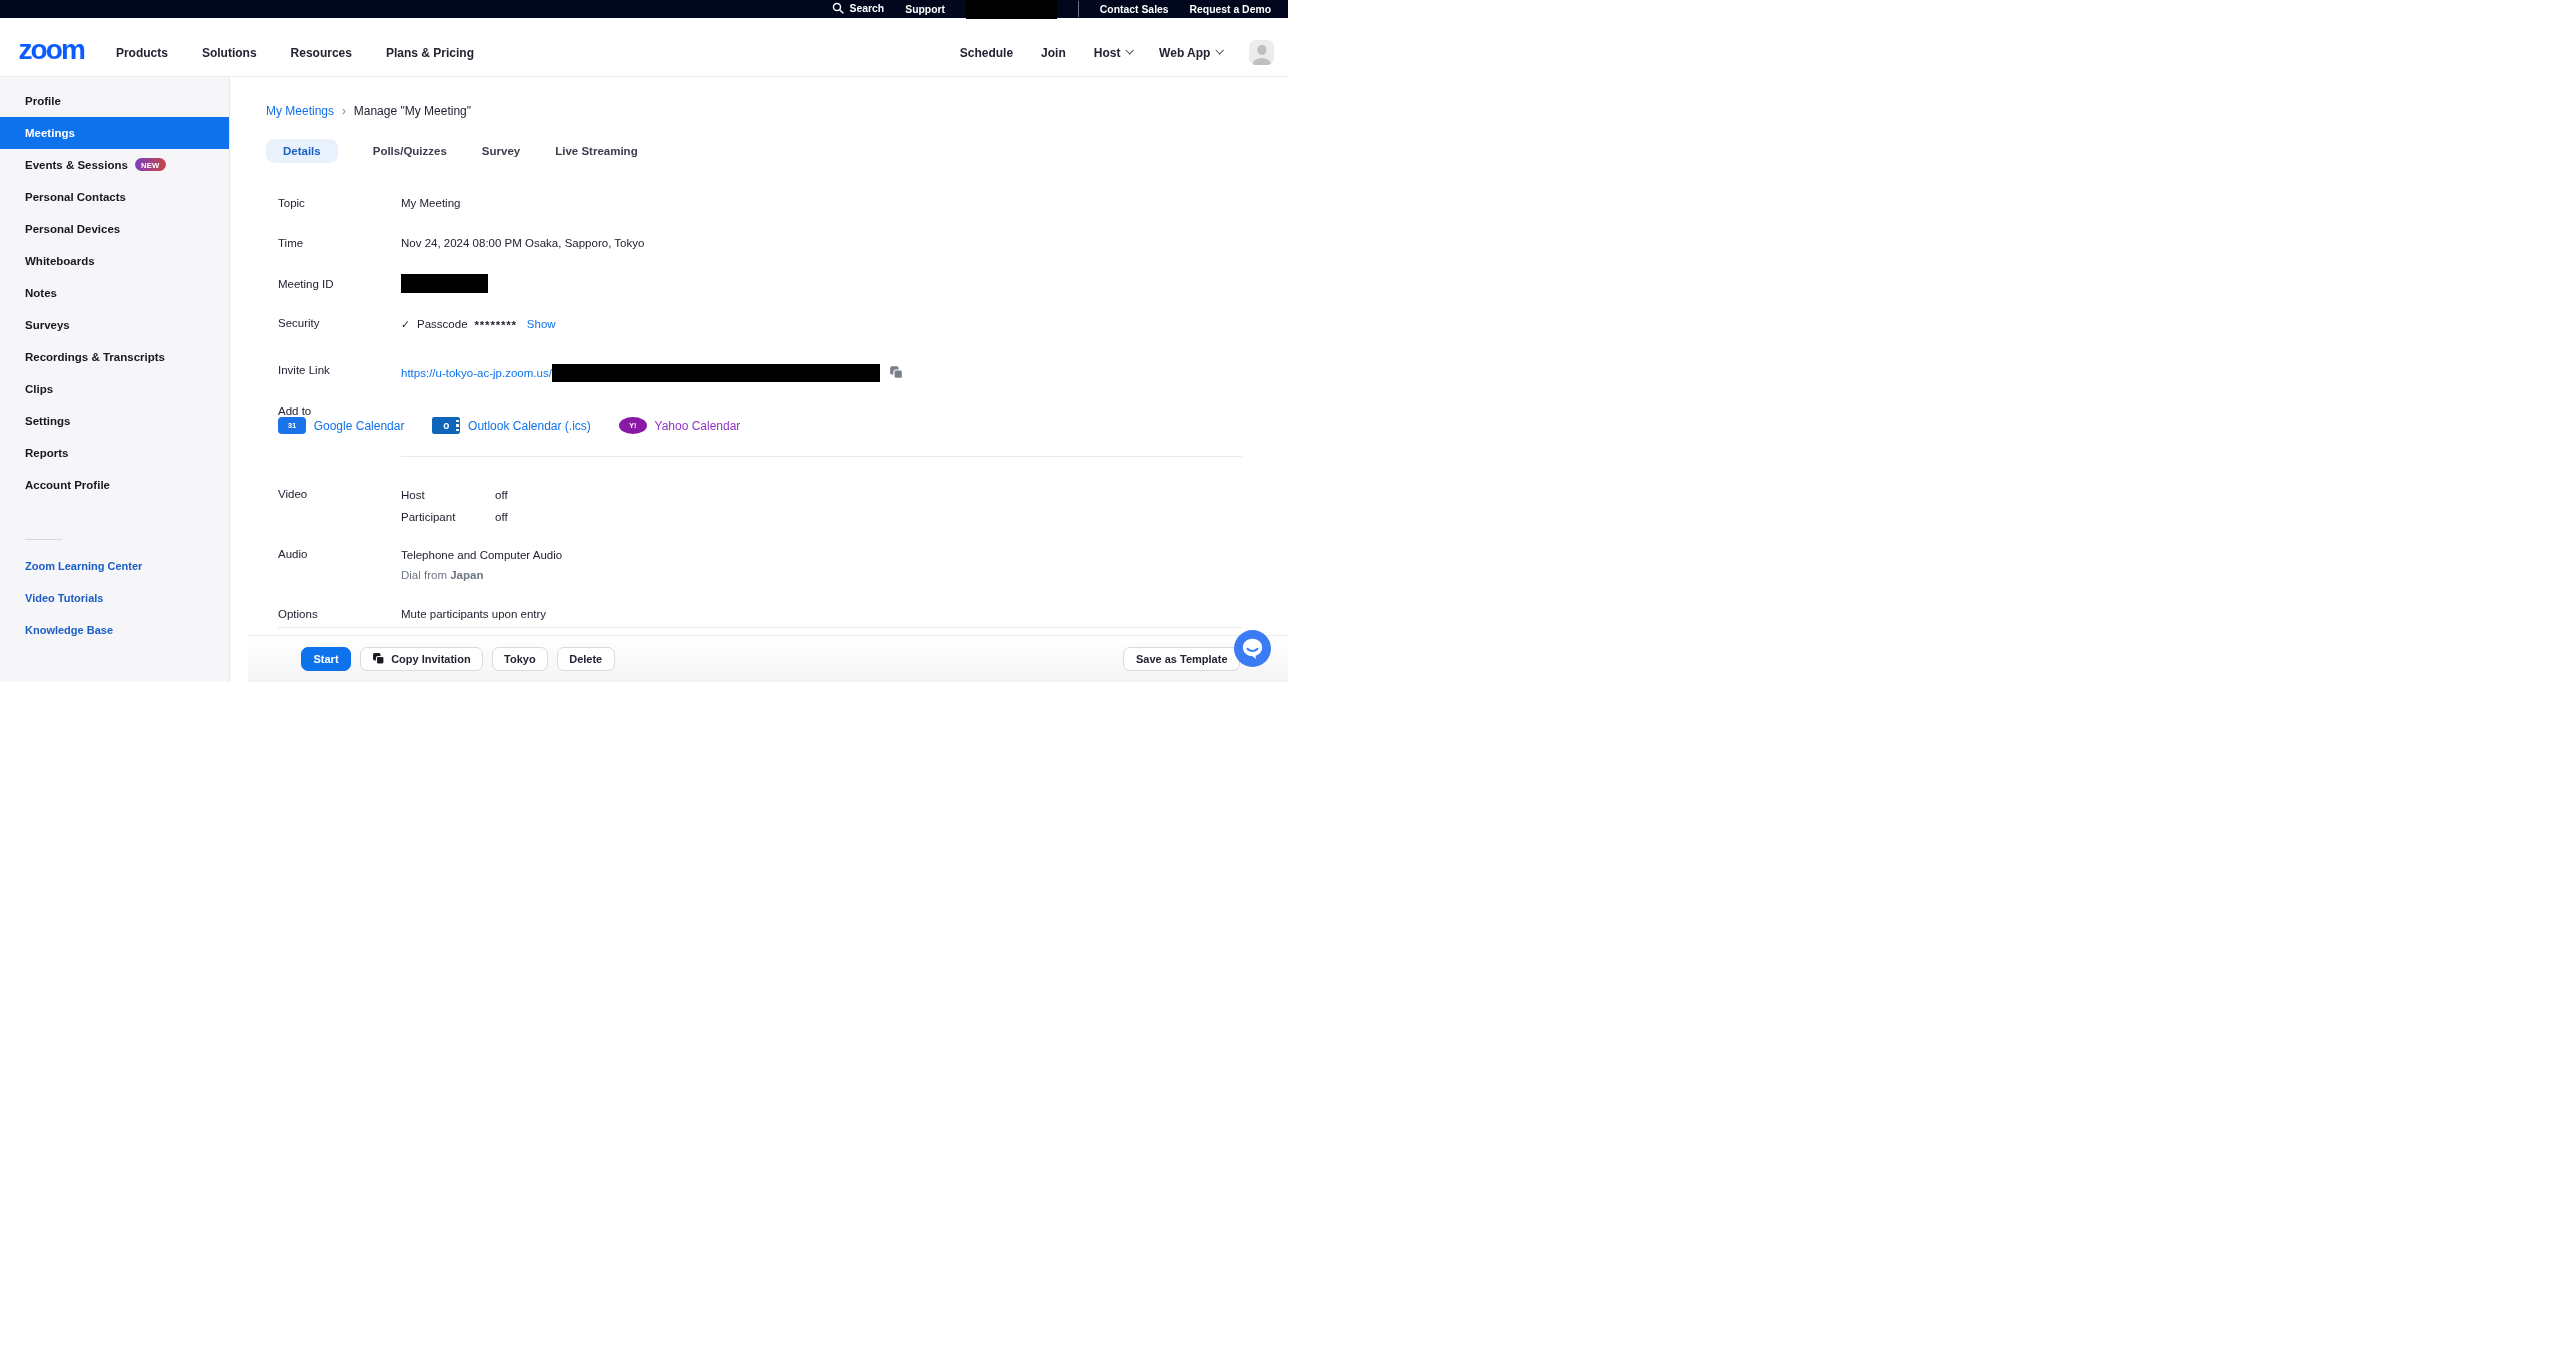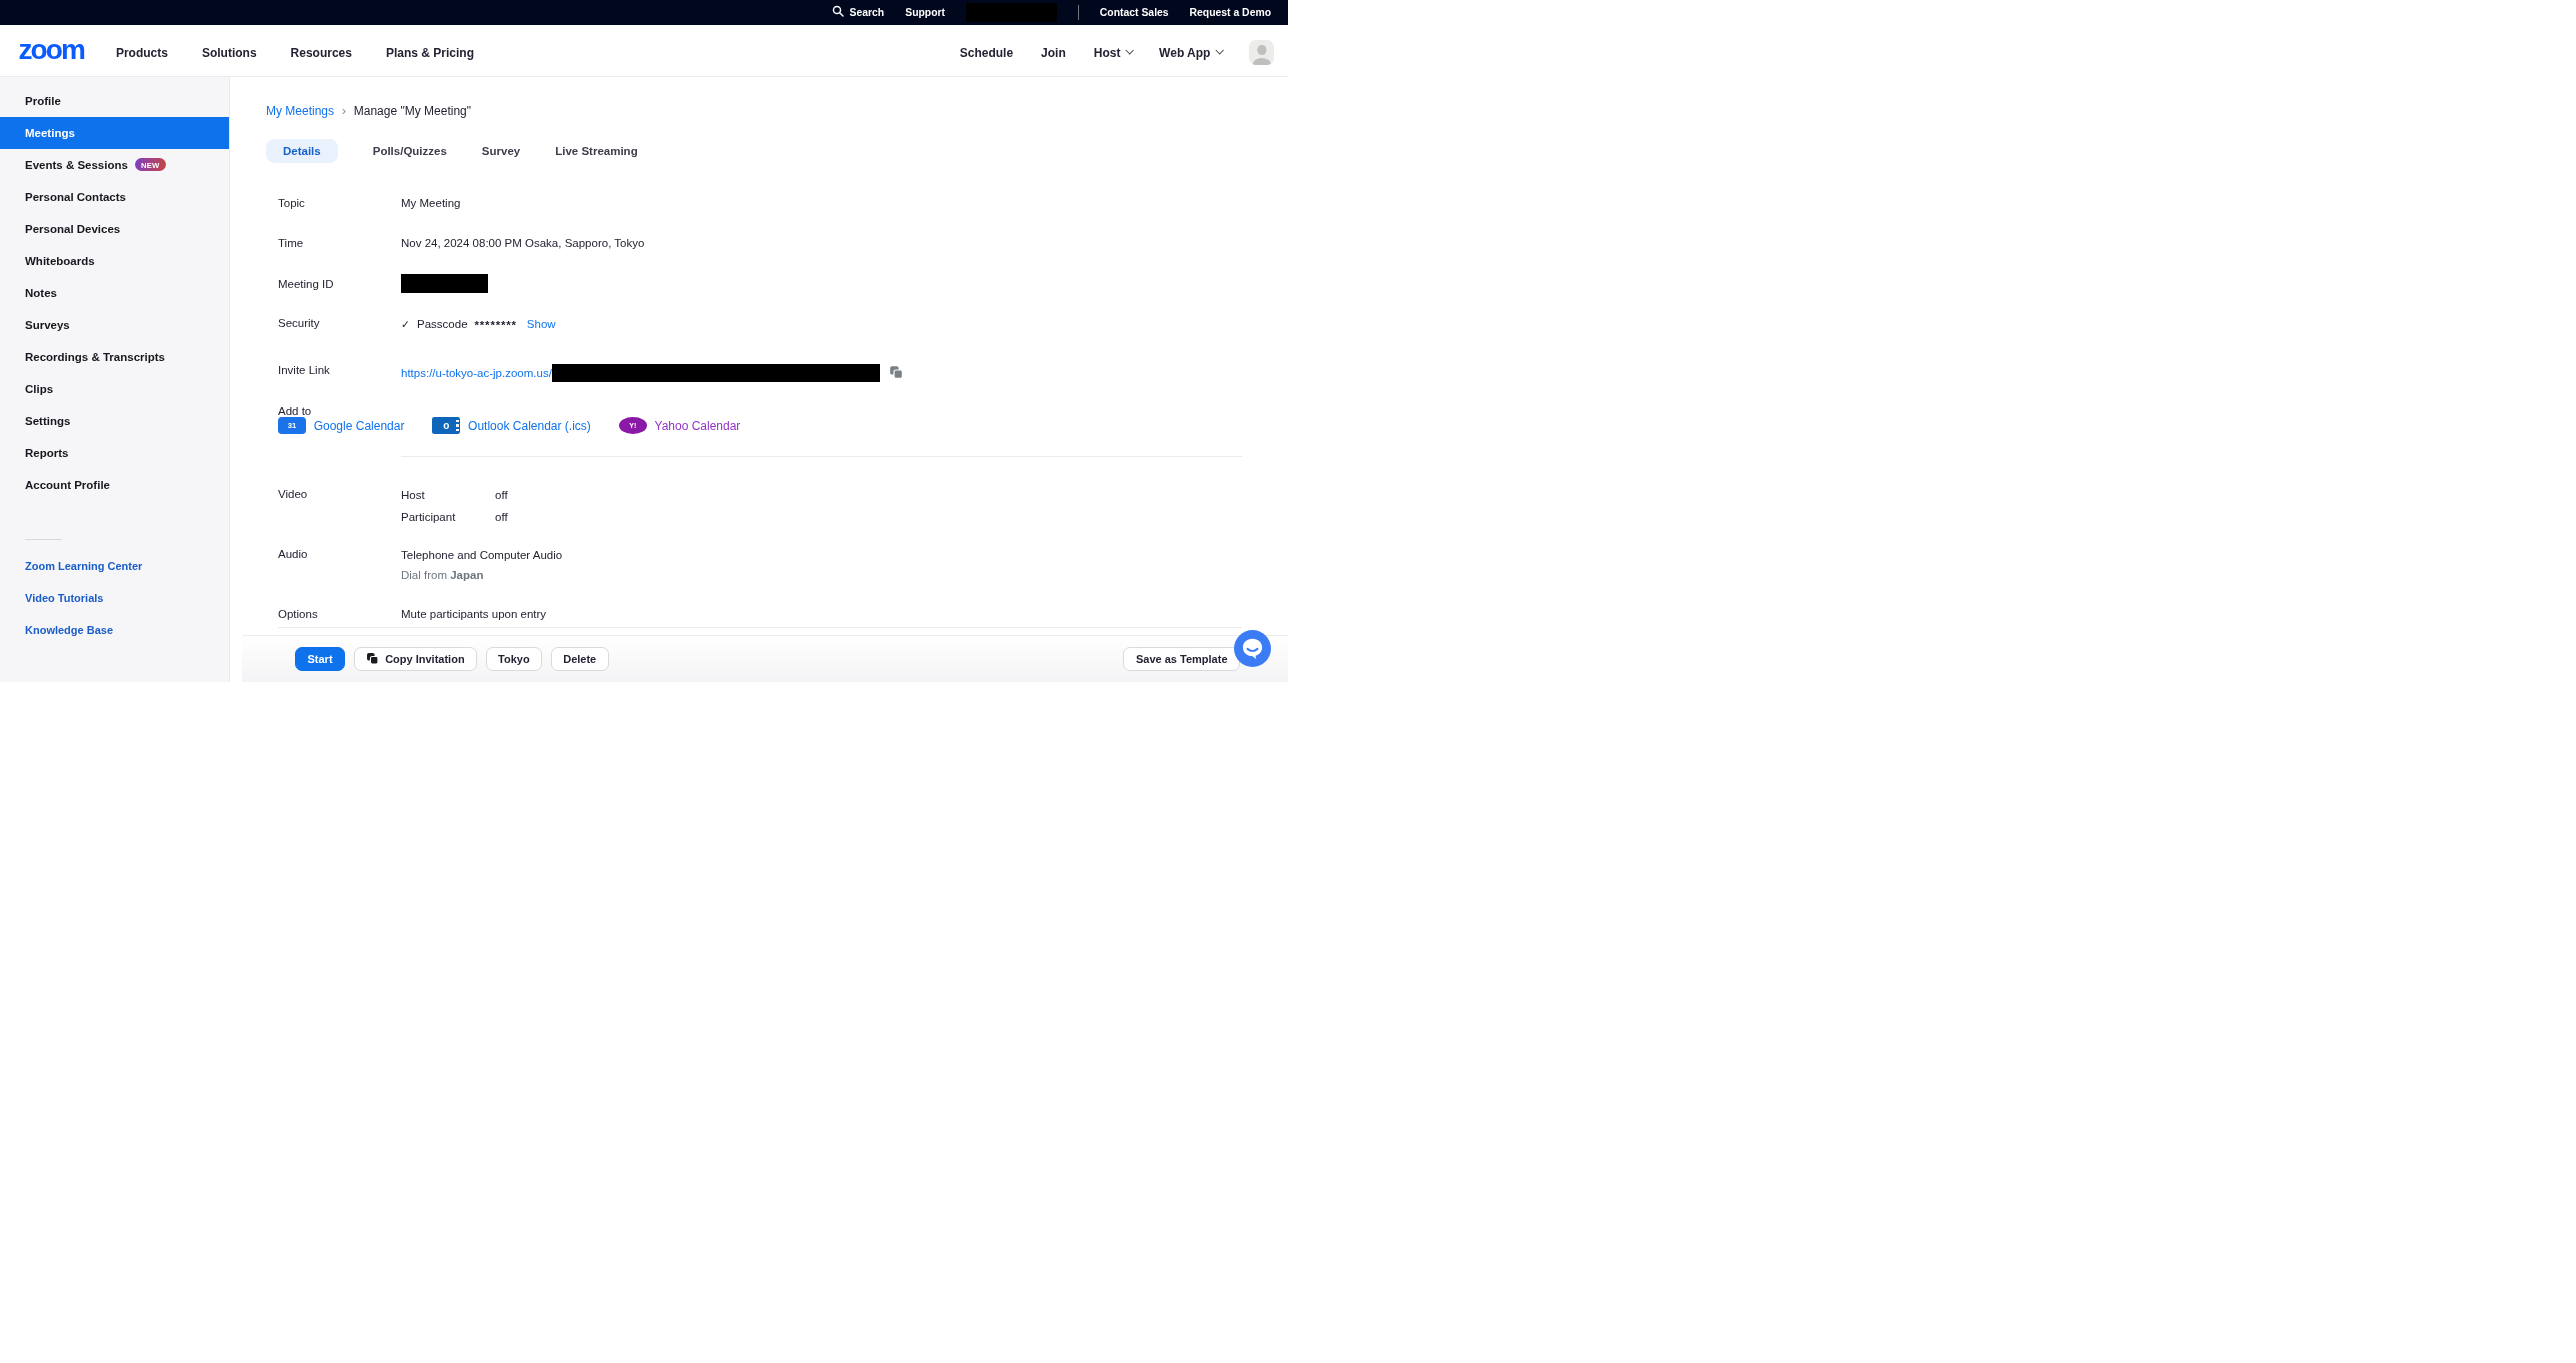--- a/index.html
+++ b/index.html
@@ -3,21 +3,21 @@
 <meta charset="utf-8">
 <style>
   * { margin:0; padding:0; box-sizing:border-box; }
   html,body { width:1288px; height:682px; }
   body {
     font-family:"Liberation Sans","DejaVu Sans",sans-serif;
     background:#ffffff; color:#232333; position:relative; overflow:hidden;
   }
   
   .topbar {
-    position:absolute; top:0; left:0; width:100%; height:25px;
+    position:absolute; top:0; left:0; width:100%; height:18px;
     background:#01071D; display:flex; align-items:center; justify-content:flex-end;
     gap:21px; padding-right:17px; color:#fff;
   }
   .topbar .tb-item { display:flex; align-items:center; gap:5.4px; font-size:10.4px; font-weight:600; cursor:pointer; white-space:nowrap; }
   .tb-redact { width:91px; height:19px; background:#000; }
   .tb-divider { width:0.8px; height:15.4px; background:rgba(255,255,255,0.45); }
   
   .header {
     position:absolute; top:29px; left:0; width:100%; height:48px; background:#fff;
     border-bottom:0.8px solid #ECECF0; display:flex; align-items:center; padding:0 10.8px 0 18.4px;
@@ -81,21 +81,21 @@
   .y-text { color:#9333C9; }
   .divider1 { position:absolute; top:379px; left:171px; right:46px; border-top:0.8px solid #EBEBEB; }
   .divider2 { position:absolute; top:550px; left:48px; right:46px; border-top:0.8px solid #EBEBEB; }
   .video-block .vrow { display:flex; margin-bottom:6.1px; line-height:15.4px; }
   .video-block .vname { width:94px; flex:none; }
   .audio-block .dial { color:#6E7680; margin-top:4.6px; line-height:15.4px; }
   .audio-block .dial b { color:#6E7680; }
   .audio-block .aval { line-height:15.4px; }
   
   .footer {
-    position:absolute; left:242px; right:0; bottom:0; height:47px;
+    position:absolute; left:248px; right:0; bottom:0; height:47px;
     background:linear-gradient(180deg,#ffffff 0%, #f4f4f6 100%);
     border-top:0.8px solid #ECECF0; display:flex; align-items:center; padding-left:53px; gap:8.5px; z-index:5;
   }
   .btn { height:24.6px; display:flex; align-items:center; gap:6.1px; padding:0 11.5px; border-radius:7px;
     font-size:11px; font-weight:600; cursor:pointer; border:0.8px solid #D9D9DE; background:#fff; color:#232333; white-space:nowrap; }
   .btn-primary { background:#0E72ED; border-color:#0E72ED; color:#fff; }
   .btn-save { margin-left:auto; margin-right:48px;text-align:center; }
   .chat-fab { position:absolute; right:17px; bottom:14.6px; width:37px; height:37px; cursor:pointer; z-index:10; }
 </style>
 </head>

